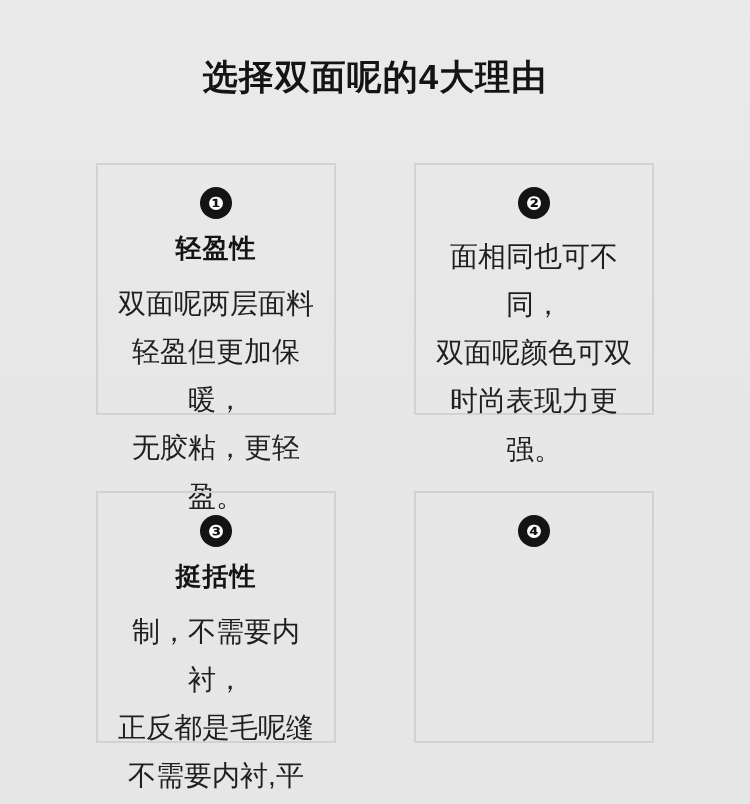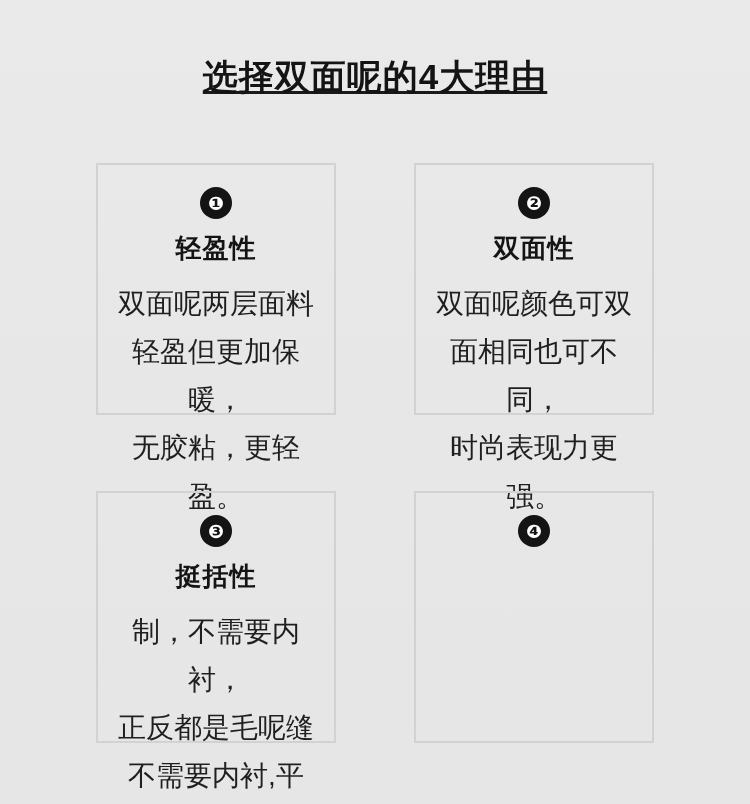--- a/index.html
+++ b/index.html
@@ -13,21 +13,20 @@
     font-family: "Liberation Sans", "DejaVu Sans", sans-serif;
     color: #1a1a1a;
     overflow: hidden;
   }
   .page {
     position: relative;
     width: 750px;
     height: 804px;
     background: linear-gradient(180deg, #eaeaea 0%, #e7e7e7 50%, #e6e6e6 100%);
     box-sizing: border-box;
-    text-decoration: underline;
   }
   .page-title {
     text-align: center;
     font-size: 35px;
     font-weight: bold;
     letter-spacing: 1px;
     color: #141414;
     padding-top: 56px;
     line-height: 1.2;
   }
@@ -99,24 +98,23 @@
       <div class="card-title">轻盈性</div>
       <div class="card-body">
         <span>双面呢两层面料</span>
         <span>轻盈但更加保暖，</span>
         <span>无胶粘，更轻盈。</span>
       </div>
     </div>
 
     <div class="card">
       <div class="badge">❷</div>
-      <div class="card-title">双面性</div>
       <div class="card-body">
+        <span>面相同也可不同，</span>
         <span>双面呢颜色可双</span>
-        <span>面相同也可不同，</span>
         <span>时尚表现力更强。</span>
       </div>
     </div>
 
     <div class="card">
       <div class="badge">❸</div>
       <div class="card-title">挺括性</div>
       <div class="card-body">
         <span>制，不需要内衬，</span>
         <span>正反都是毛呢缝</span>

